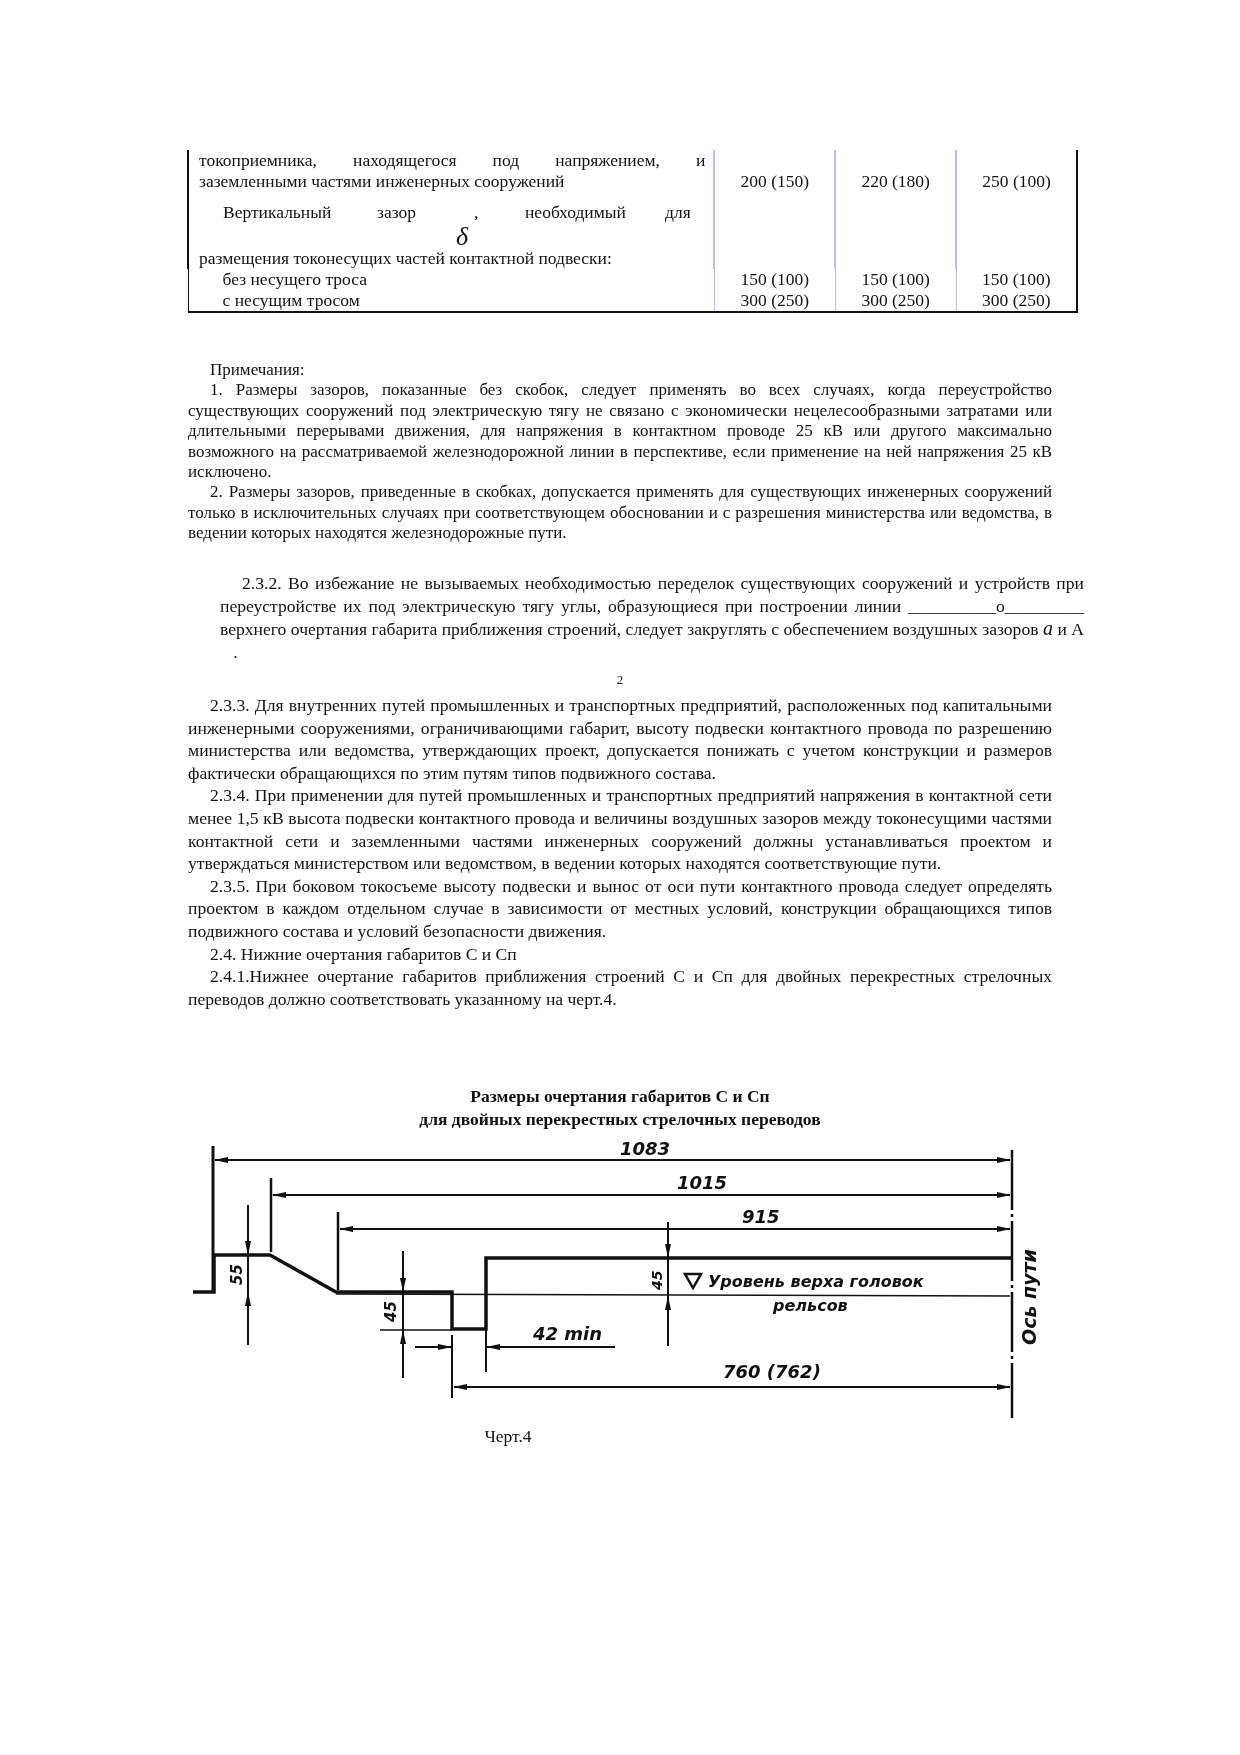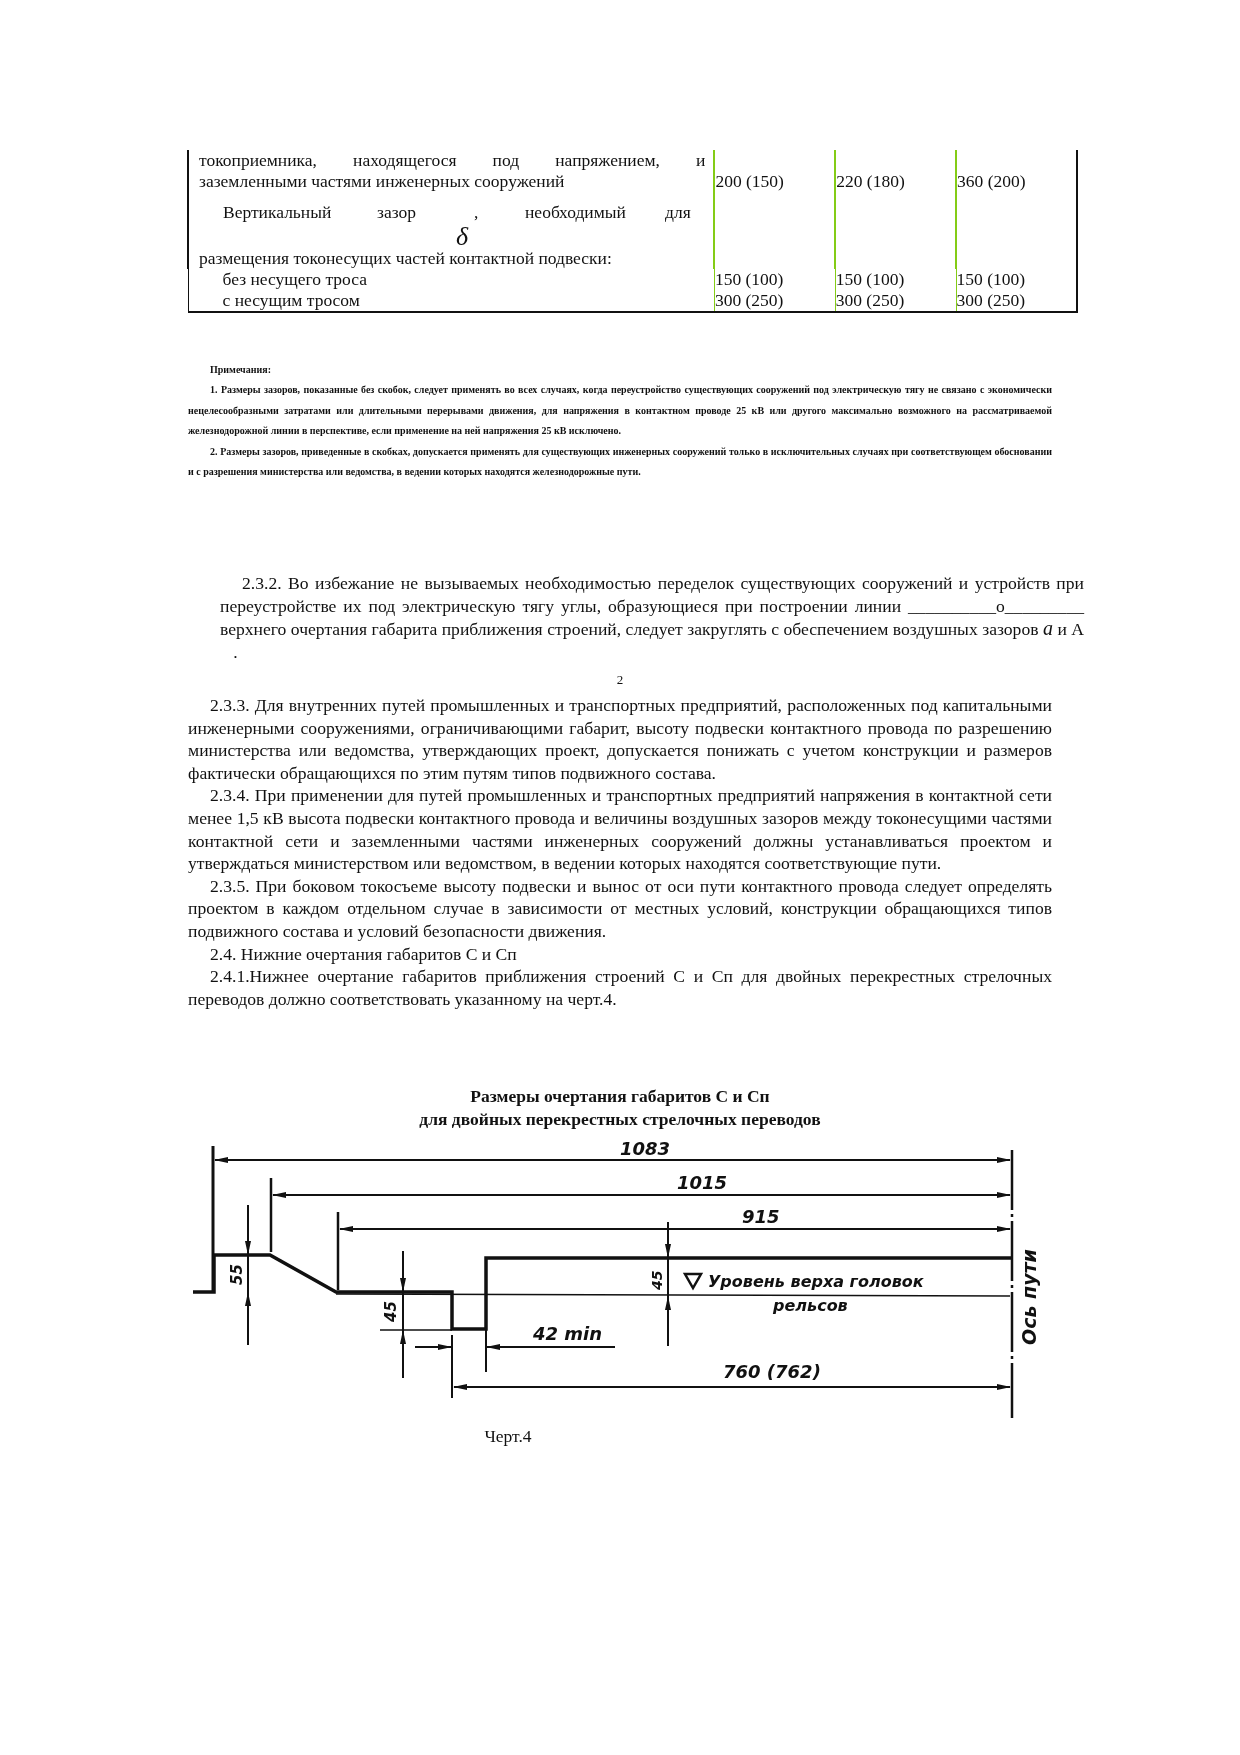--- a/index.html
+++ b/index.html
@@ -5,32 +5,32 @@
   html, body { margin: 0; padding: 0; background: #ffffff; }
   body { width: 1240px; height: 1755px; position: relative; overflow: hidden;
          font-family: "Liberation Serif", "DejaVu Serif", serif; color: #111; }
   .page { position: absolute; left: 0; top: 0; width: 1240px; height: 1755px; }
 
   
   .tbl { position: absolute; left: 187px; top: 150px; width: 891px; border-collapse: collapse;
          font-size: 17.5px; line-height: 21px; }
   .tbl td { vertical-align: top; padding: 0; }
   .tbl .c0 { width: 508px; border-left: 2px solid #111; padding: 0 8px 0 10px; }
-  .tbl .cv { width: 124px; border-left: 2px solid #84cc16; }
+  .tbl .cv { width: 124px; border-left: 2px solid #c4b5fd; text-align: center; }
   .tbl .clast { border-right: 2px solid #111; }
   .tbl tr.bottom td { border-bottom: 2px solid #111; }
   .tbl tr.sub td { border-left-width: 1px; }
   .just { text-align: justify; text-align-last: justify; }
   .ind { padding-left: 24px; }
   .delta-line { position: relative; height: 56px; }
   .delta-line .w { position: absolute; top: 10px; }
   .delta-sym { position: absolute; left: 257px; top: 34px; font-style: italic; font-size: 26px; }
 
   
-  .notes { position: absolute; left: 188px; top: 360px; width: 864px; font-size: 10px; line-height: 20.4px; font-weight: bold; }
+  .notes { position: absolute; left: 188px; top: 360px; width: 864px; font-size: 17px; line-height: 20.4px; }
   .notes p { margin: 0; text-align: justify; text-indent: 22px; }
 
   
   .body { position: absolute; left: 188px; width: 864px; font-size: 17.6px; line-height: 22.6px; }
   .body p { margin: 0; text-align: justify; text-indent: 22px; }
   .p232 { top: 572px; margin-left: 32px; }
   .pagenum { position: absolute; left: 0; width: 1240px; top: 672px; text-align: center; font-size: 13px; }
   .p233 { top: 694px; }
 
   .fig-title { position: absolute; left: 188px; width: 864px; top: 1085px; text-align: center;
@@ -56,21 +56,21 @@
         <div class="just">токоприемника, находящегося под напряжением, и</div>
         <div>заземленными частями инженерных сооружений</div>
       </td>
       <td class="cv">
             <div style="padding-top:21px;">200 (150)</div>
           </td>
       <td class="cv">
             <div style="padding-top:21px;">220 (180)</div>
           </td>
       <td class="cv clast">
-            <div style="padding-top:21px;">360 (200)</div>
+            <div style="padding-top:21px;">250 (100)</div>
           </td>
     </tr>
     <tr>
       <td class="c0">
         <div class="delta-line">
           <span class="w" style="left:24px;">Вертикальный</span>
           <span class="w" style="left:178px;">зазор</span>
           <span class="w" style="left:275px;">,</span>
           <span class="w" style="left:326px;">необходимый</span>
           <span class="w" style="left:466px;">для</span>

